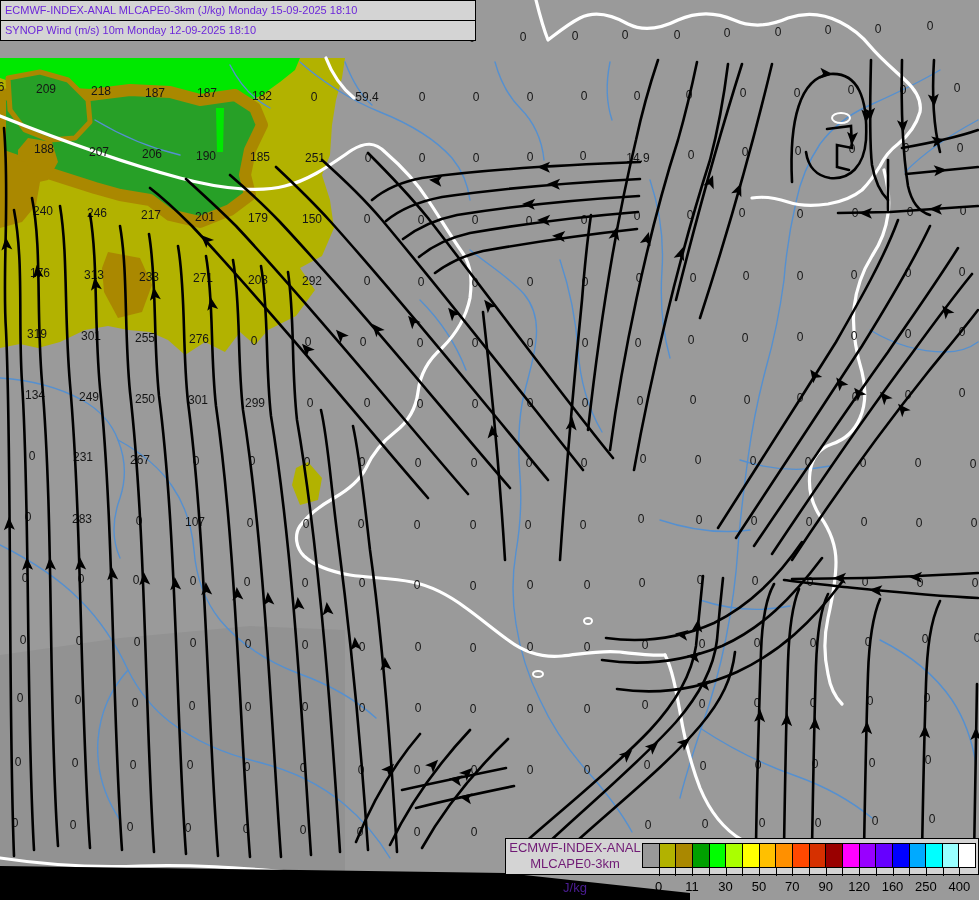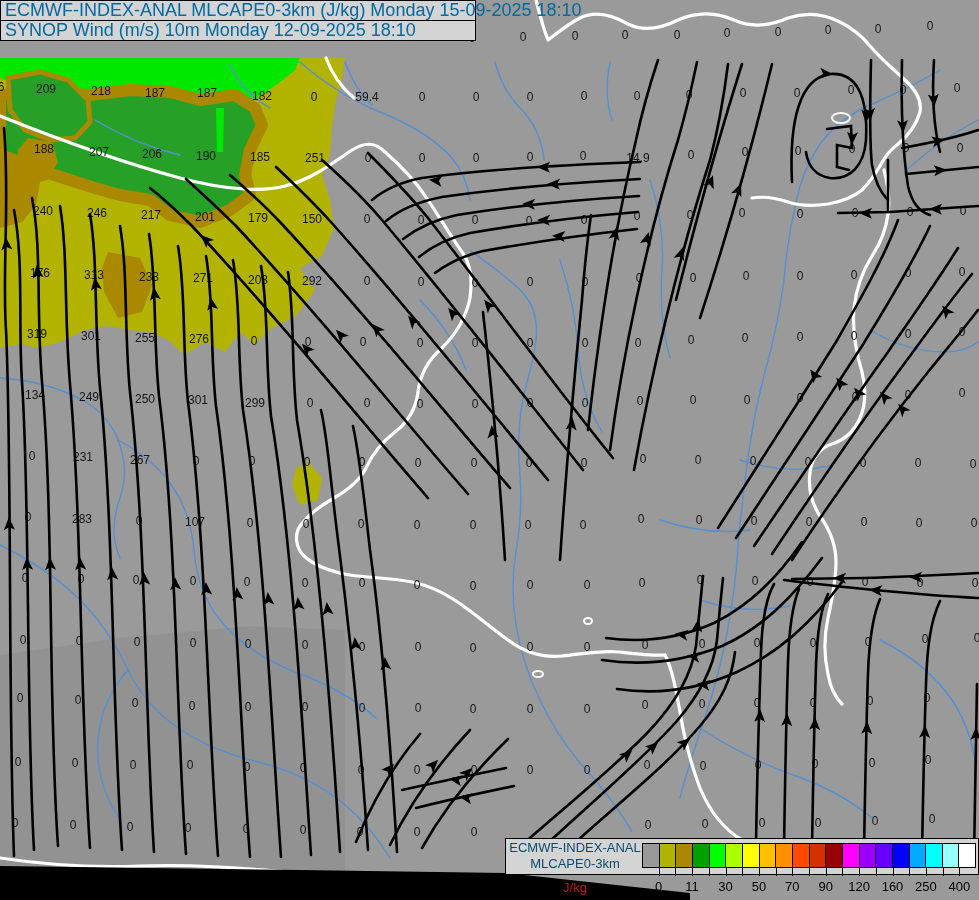--- a/index.html
+++ b/index.html
@@ -6,35 +6,35 @@
   .stage{
     position:relative;width:979px;height:900px;overflow:hidden;
     background:#9a9a9a;font-family:"Liberation Sans",sans-serif;
   }
   .stage svg{position:absolute;left:0;top:0;}
   .title-overlay{
     position:absolute;left:0;top:0;width:476px;
     background:#d4d4d4;border:1px solid #000;box-sizing:border-box;z-index:5;
   }
   .title-line{
-    height:19px;line-height:19px;font-size:18px;color:#0369a1;
+    height:19px;line-height:19px;font-size:11px;color:#6d28d9;
     padding-left:4px;white-space:nowrap;border-bottom:1px solid #000;
   }
   .title-line:last-child{border-bottom:none;}
   .legend{
     position:absolute;left:505px;top:838px;width:474px;height:37px;
     background:#d4d4d4;border:1px solid #000;box-sizing:border-box;z-index:5;
     overflow:visible;
   }
-  .legend-titles{position:absolute;left:0;top:1px;width:138px;text-align:center;color:#0c4a6e;}
+  .legend-titles{position:absolute;left:0;top:1px;width:138px;text-align:center;color:#701a75;}
   .legend-title-1{font-size:13px;line-height:16px;white-space:nowrap;}
   .legend-title-2{font-size:13px;line-height:16px;white-space:nowrap;}
   .legend-unit{
     position:absolute;left:0;top:41px;width:138px;text-align:center;
-    font-size:13px;color:#b91c1c;
+    font-size:13px;color:#4c1d95;
   }
   .colorbar{
     position:absolute;left:136px;top:4px;width:334px;height:25px;
     display:flex;border:1px solid #000;box-sizing:border-box;background:#000;
   }
   .swatch{flex:1 1 auto;border-right:1px solid #000;box-sizing:border-box;}
   .swatch:last-child{border-right:none;}
   .cb-tick{position:absolute;width:1px;height:8px;background:#000;top:29px;}
   .cb-label{
     position:absolute;top:40px;transform:translateX(-50%);

